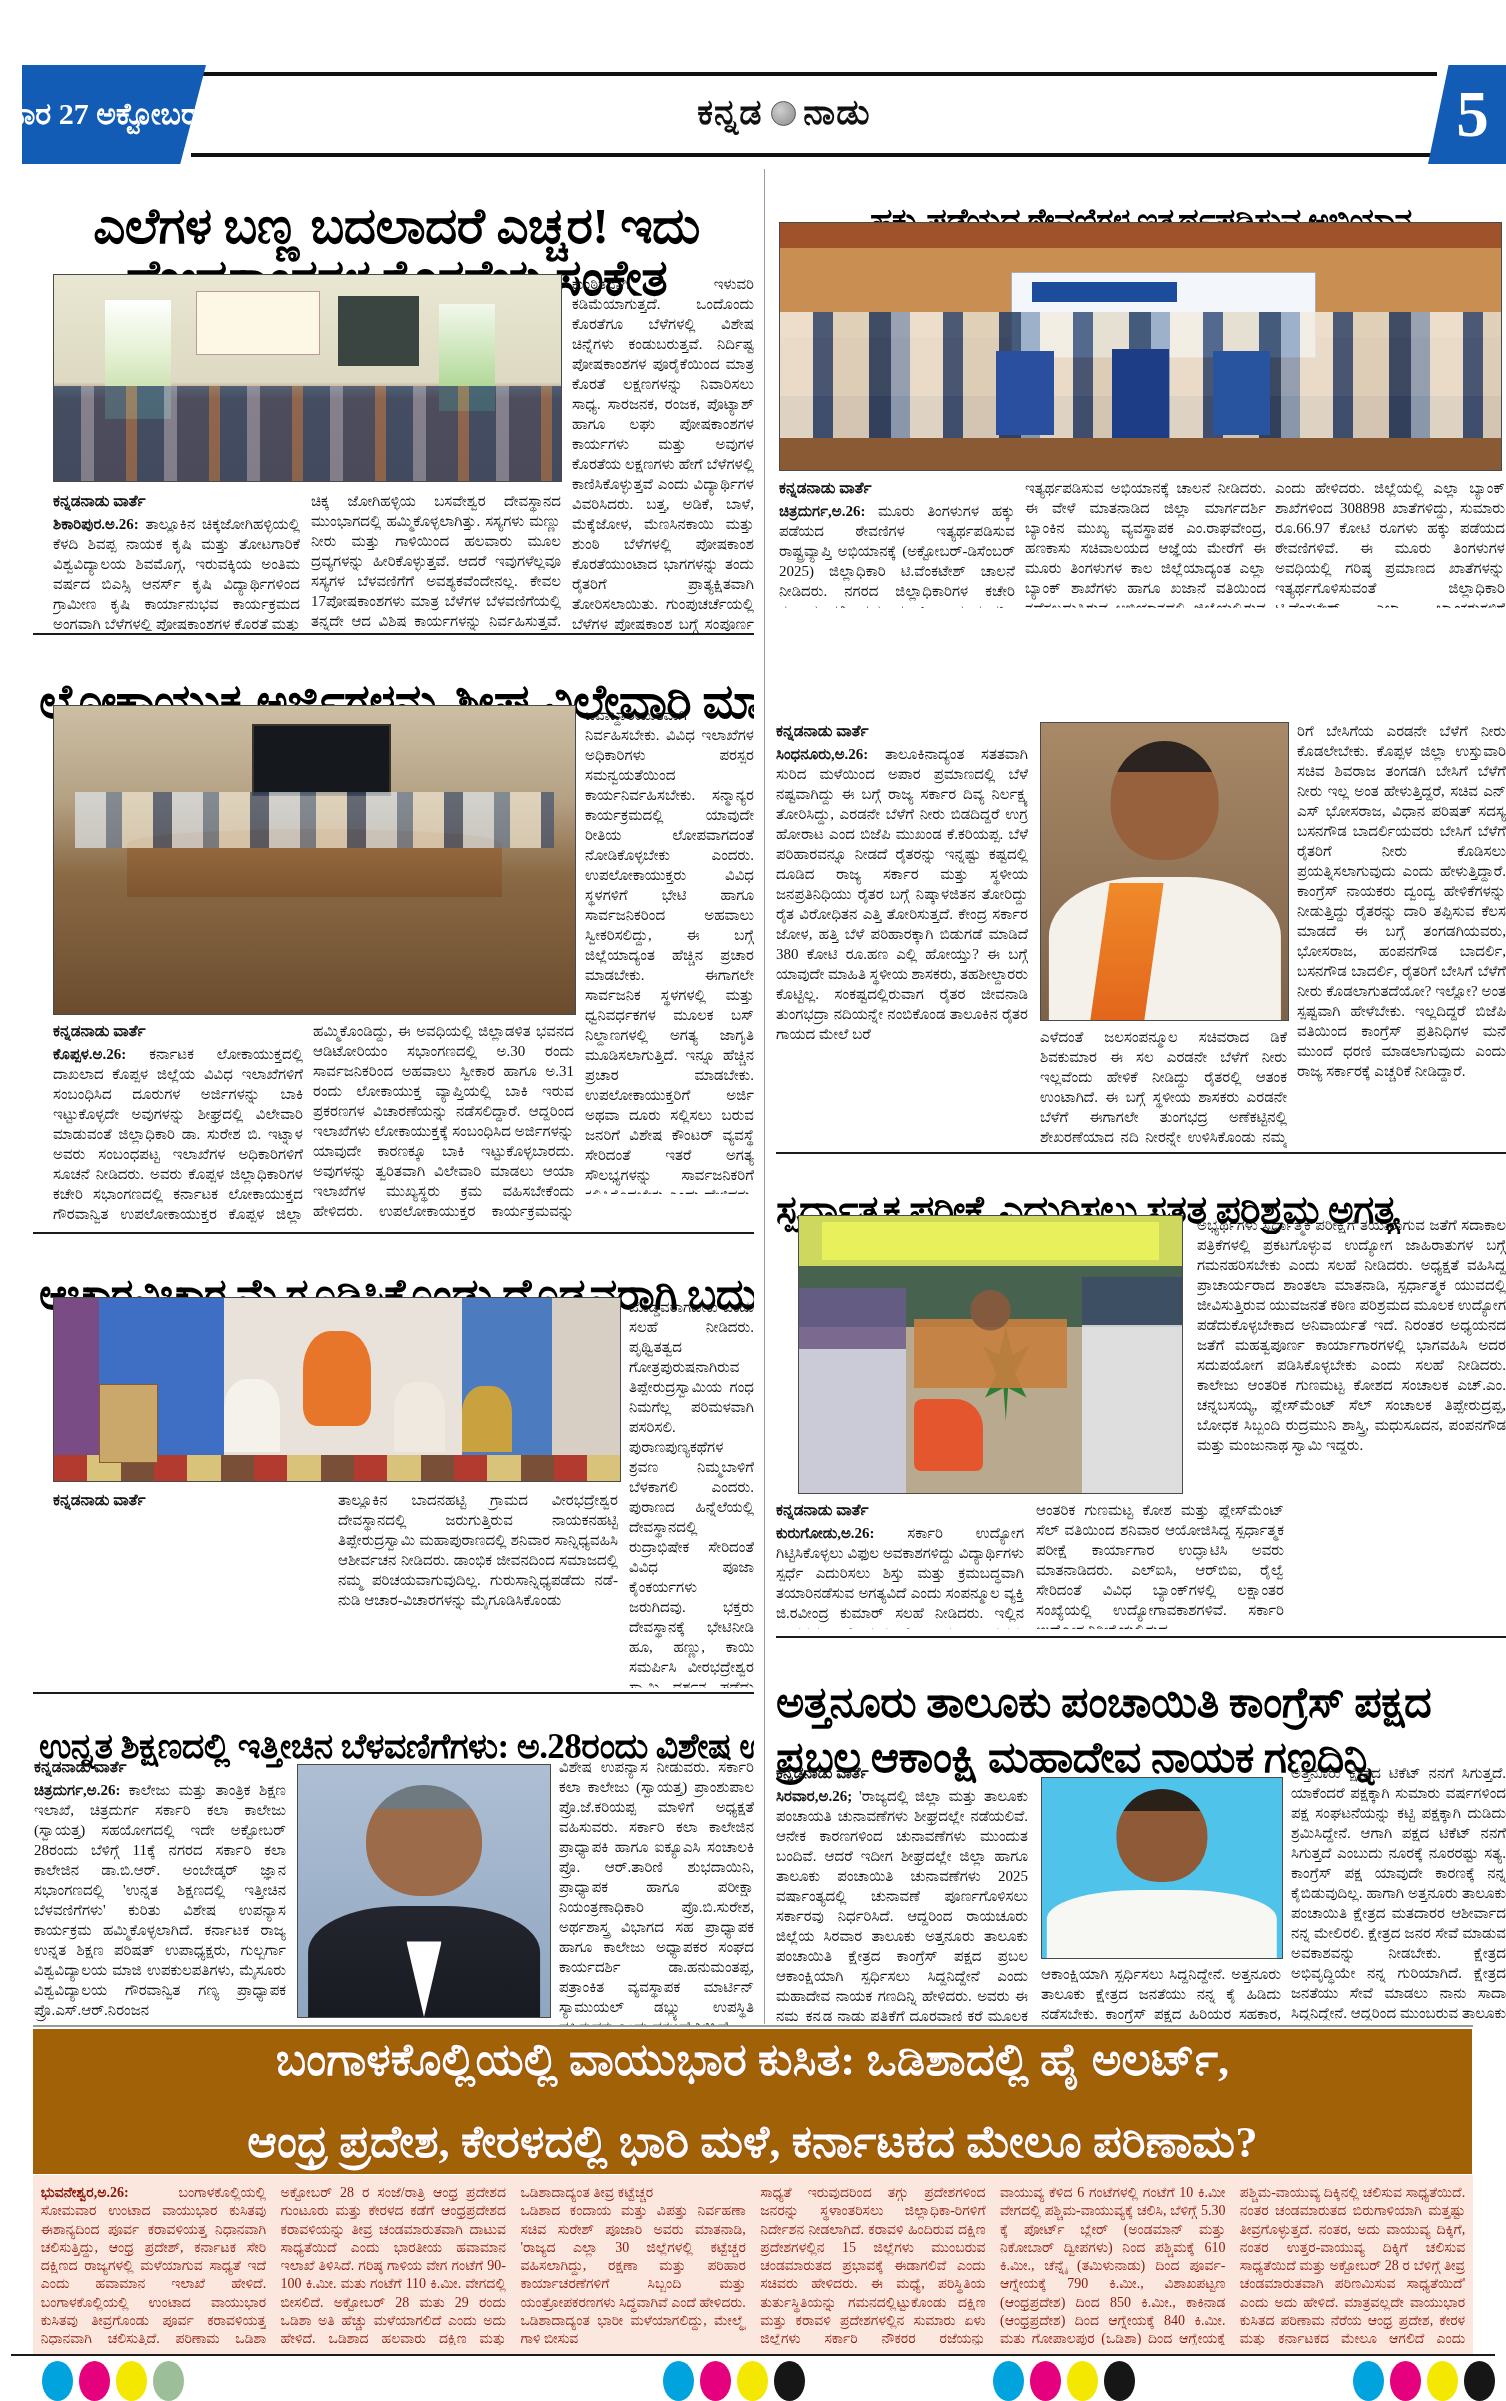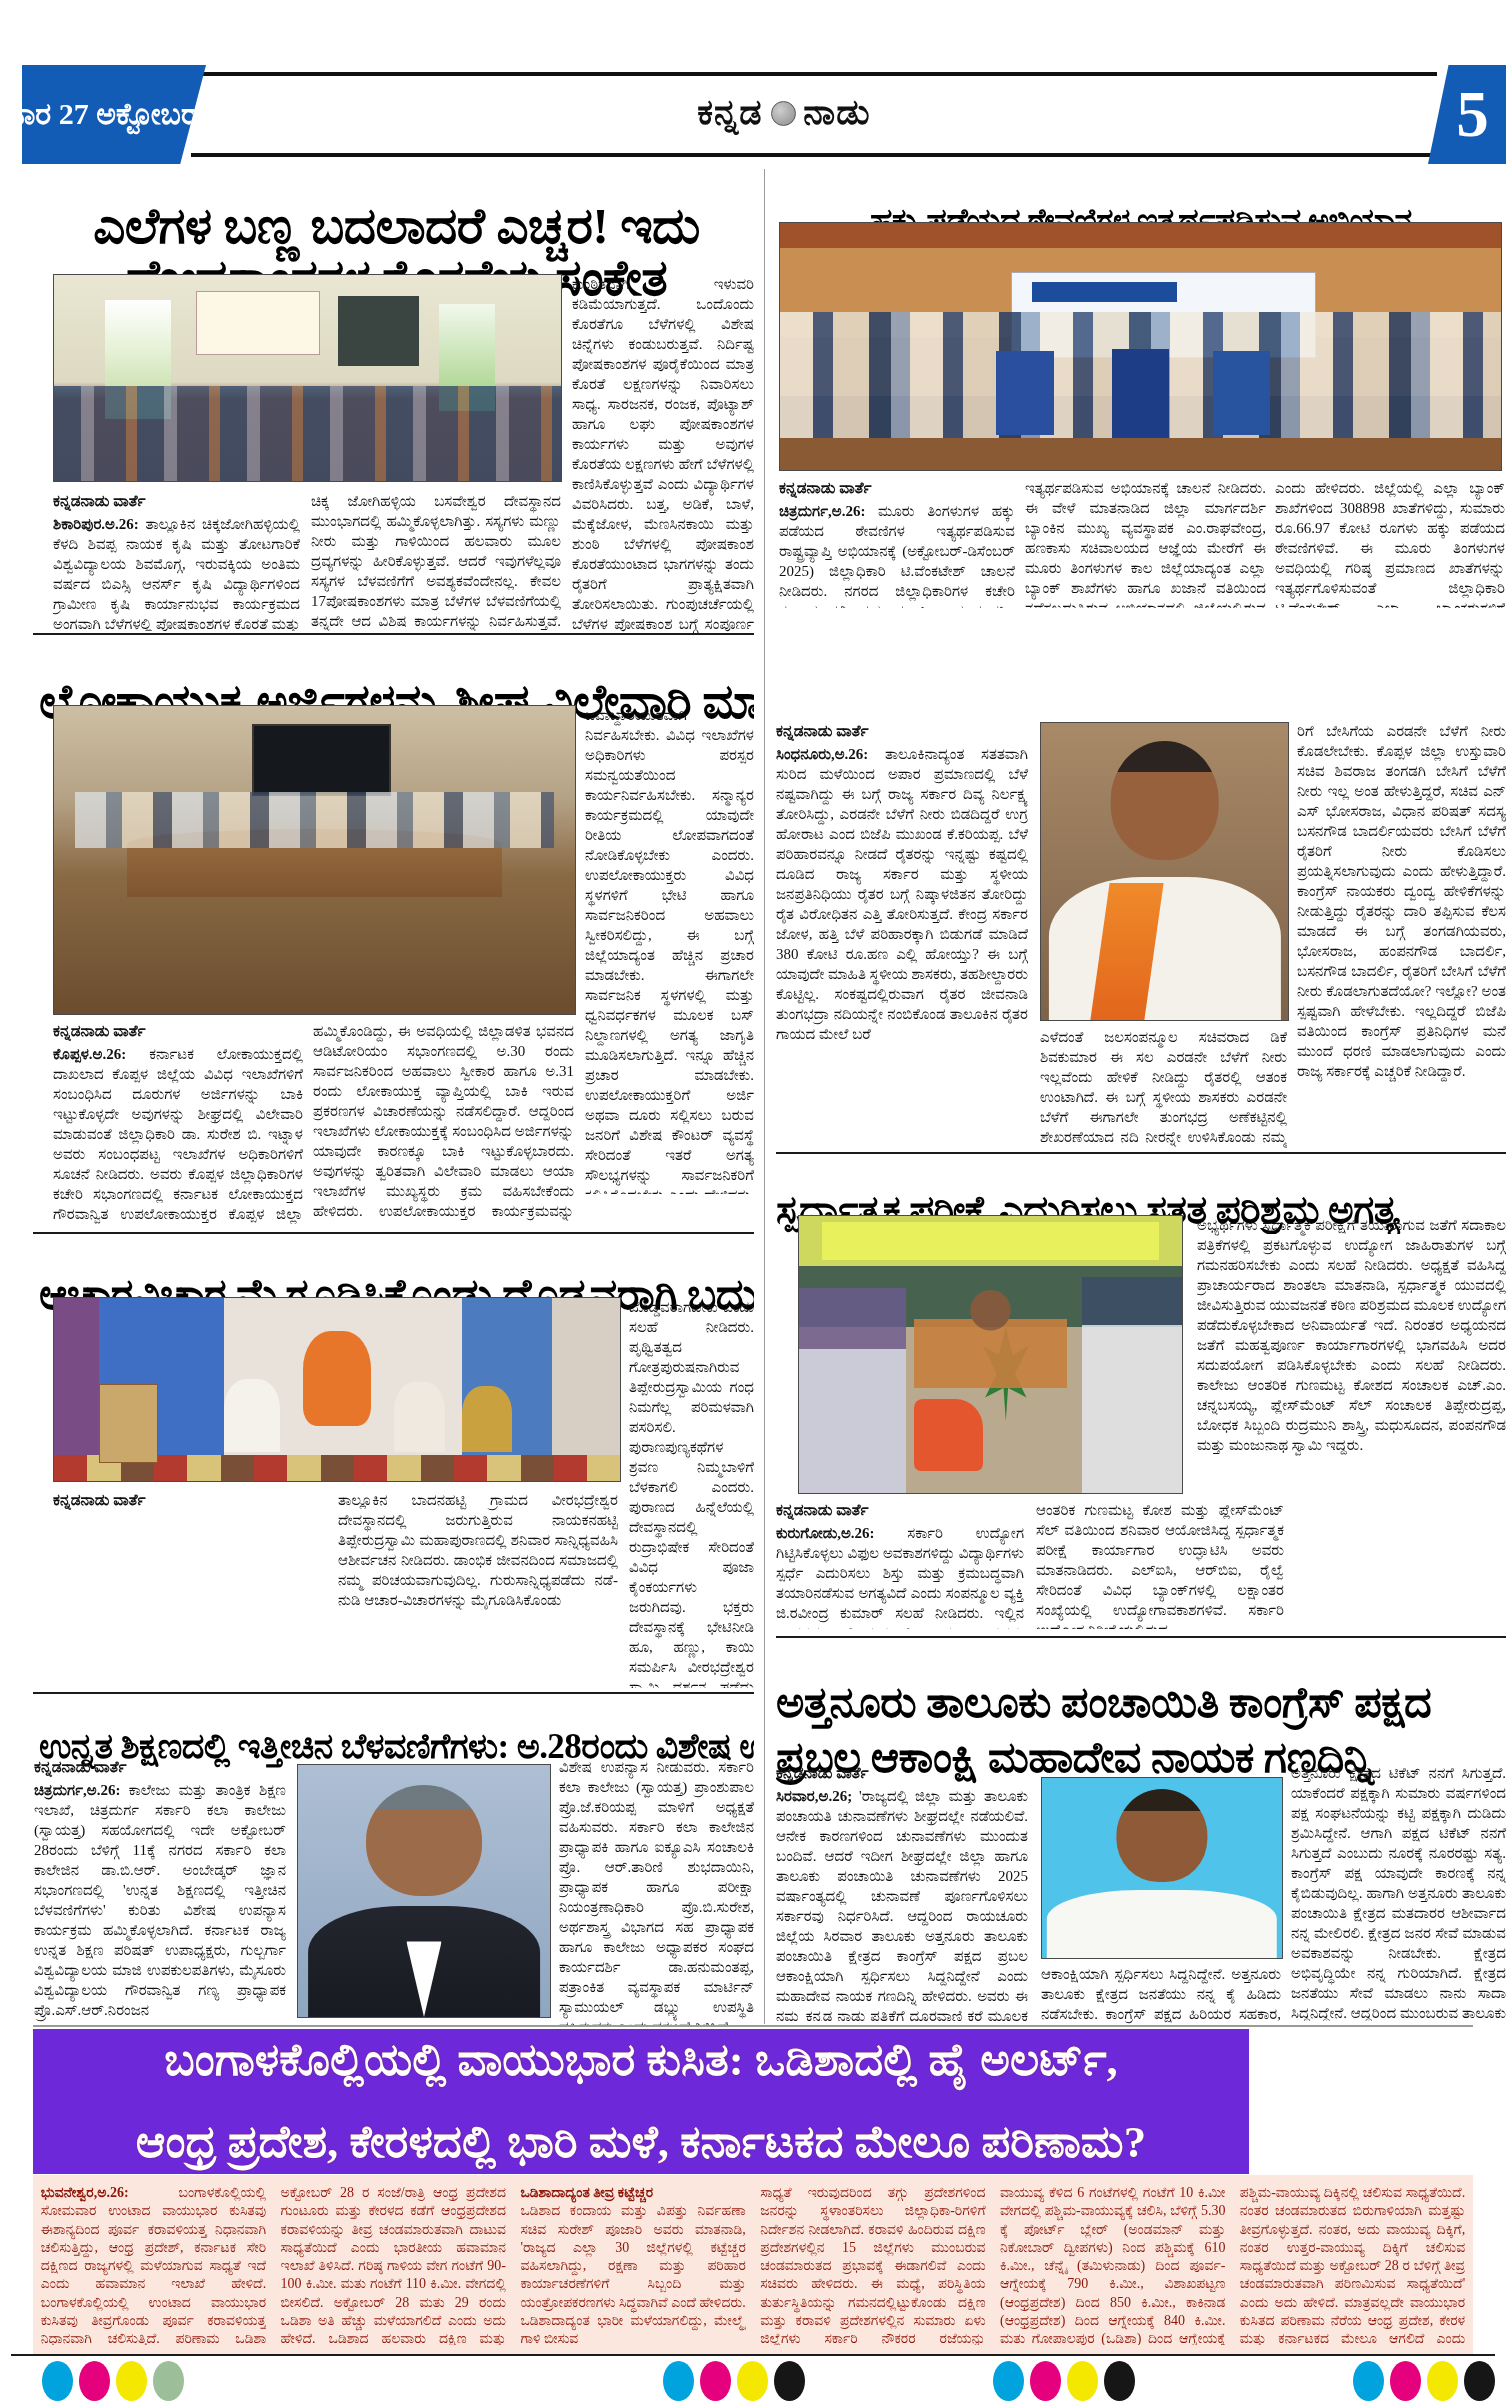--- a/index.html
+++ b/index.html
@@ -24,29 +24,29 @@
   .col p{margin:0 0 3.3px 0;}
   .byline{font-weight:bold;font-size:15.5px;margin:0 0 4.4px 0;text-align:left;}
   .dateline{font-weight:bold;}
   .photo{position:absolute;border:1.1px solid #4a4a4a;overflow:hidden;}
   .prule{position:absolute;background:#1b1b1b;}
   .grule{position:absolute;background:#9a9a9a;}
   
   .p-head{position:absolute;left:50%;transform:translateX(-50%);border-radius:50% 50% 46% 46%;}
   .p-torso{position:absolute;left:50%;transform:translateX(-50%);border-radius:40% 40% 0 0;}
   
-  #weather-banner{position:absolute;left:33px;top:2029px;width:1216px;height:145px;background:#6d28d9;
+  #weather-banner{position:absolute;left:33px;top:2029px;width:1439px;height:145px;background:#a16207;
     display:flex;flex-direction:column;align-items:center;justify-content:center;gap:17px;}
   #weather-banner div{color:#ffffff;font-weight:bold;font-size:45px;line-height:65px;white-space:nowrap;
     text-shadow:0 0 1.1px #8c0f08;}
   #weather-body{position:absolute;left:33px;top:2175px;width:1440px;height:179px;background:#fbe7de;
     display:flex;gap:14.4px;padding:9px 7.8px;box-sizing:border-box;}
   #weather-body .wcol{flex:1;overflow:hidden;font-size:14px;line-height:18.3px;text-align:justify;color:#8e1506;}
   #weather-body .wcol p{margin:0;}
-  .wsub{font-weight:bold;}
+  .wsub{font-weight:normal;}
   
   .dots{position:absolute;top:2361px;display:flex;gap:6.1px;}
   .dot{width:31px;height:40px;border-radius:50%;}
   .c-cyan{background:#00a3dd;} .c-mag{background:#e5007d;} .c-yel{background:#f5e800;}
   .c-blk{background:#161616;} .c-grn{background:#9cbf9a;}
 </style>
 </head>
 <body>
 
 <div id="page">

